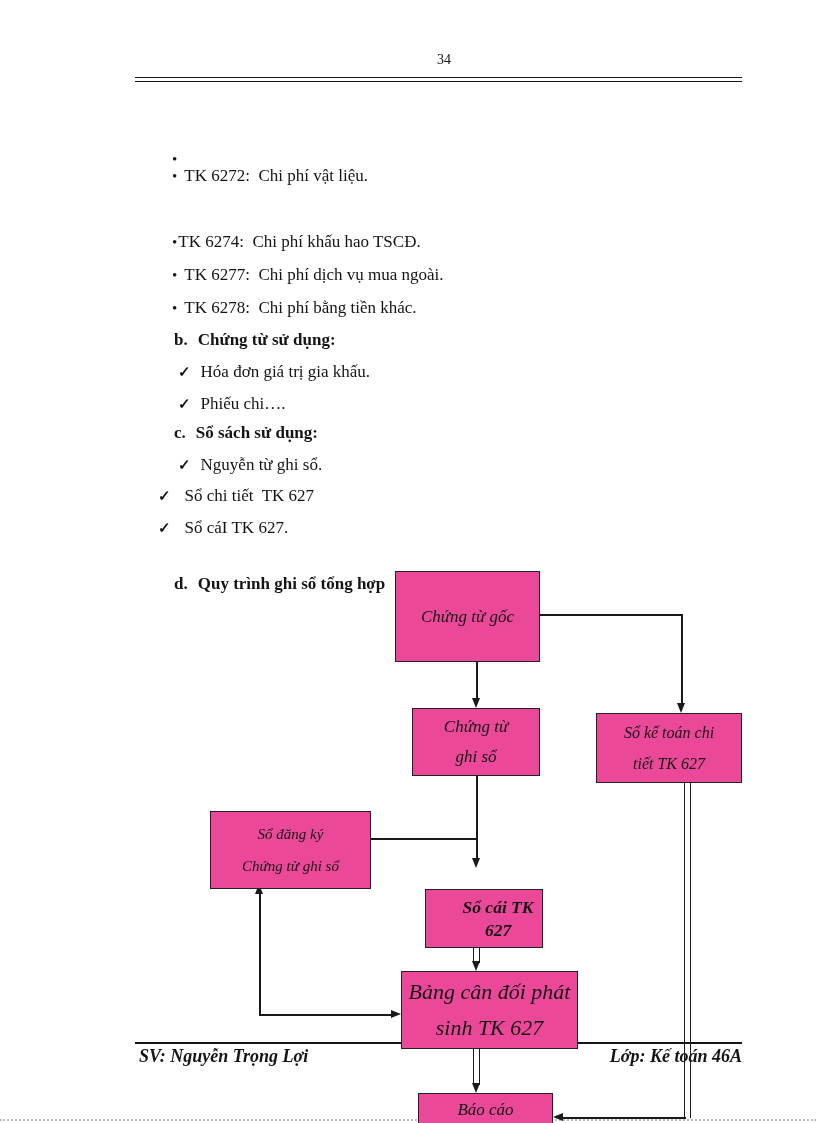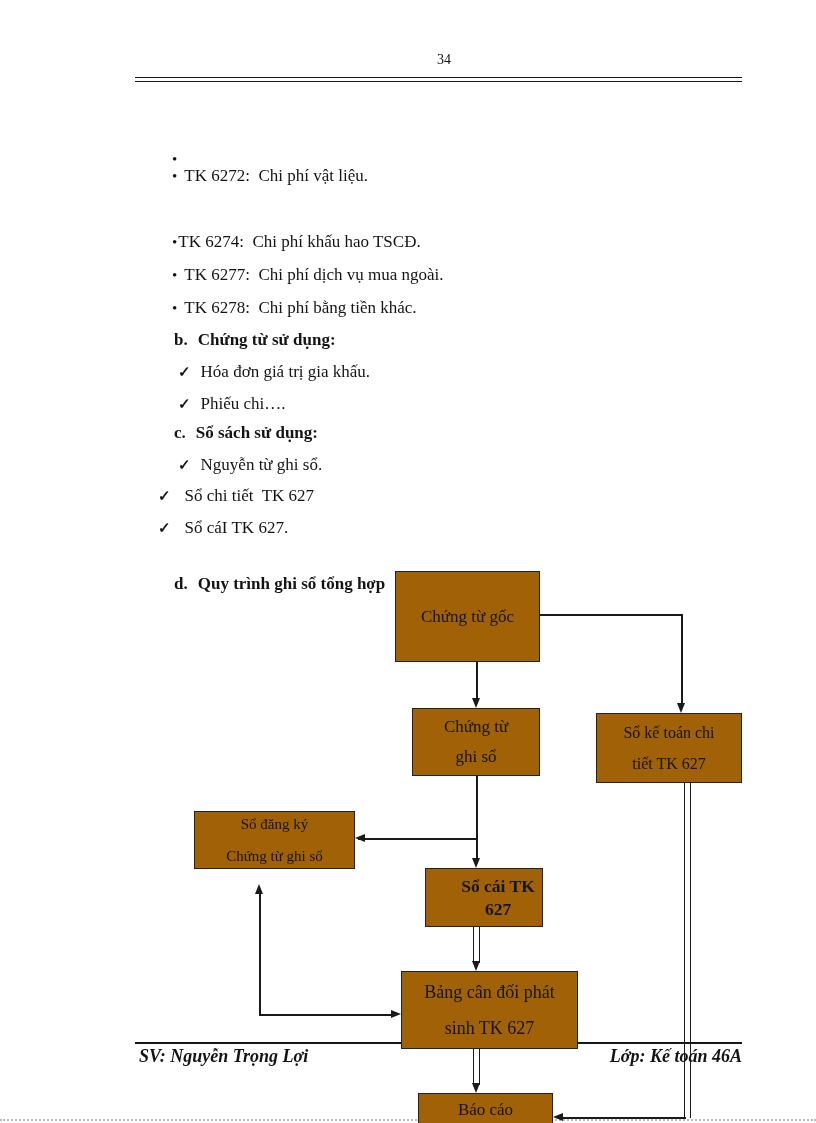--- a/index.html
+++ b/index.html
@@ -36,28 +36,28 @@
   .cn.v{width:1.5px;}
   .cn.h{height:1.5px;}
   .cn.dbl{width:7px;background:transparent;border-left:1.6px solid #1a1a1a;border-right:1.6px solid #1a1a1a;box-sizing:border-box;}
   .ar{position:absolute;width:0;height:0;z-index:2;}
   .ar.down{border-left:4.5px solid transparent;border-right:4.5px solid transparent;border-top:10px solid #1a1a1a;}
   .ar.up{border-left:4.5px solid transparent;border-right:4.5px solid transparent;border-bottom:10px solid #1a1a1a;}
   .ar.left{border-top:4.5px solid transparent;border-bottom:4.5px solid transparent;border-right:10px solid #1a1a1a;}
   .ar.right{border-top:4.5px solid transparent;border-bottom:4.5px solid transparent;border-left:10px solid #1a1a1a;}
 
   
-  .bx{position:absolute;background:#a16207;border:1.5px solid #222;box-sizing:border-box;z-index:3;
-      display:flex;flex-direction:column;justify-content:center;text-align:center;}
+  .bx{position:absolute;background:#ec4899;border:1.5px solid #222;box-sizing:border-box;z-index:3;
+      display:flex;flex-direction:column;justify-content:center;text-align:center;font-style:italic;}
   .b1{left:395px;top:571px;width:145px;height:91px;font-size:17px;}
   .b2{left:412px;top:708px;width:128px;height:68px;font-size:17px;line-height:30px;}
   .b3{left:596px;top:713px;width:146px;height:70px;font-size:16px;line-height:31px;}
-  .b4{left:194px;top:811px;width:161px;height:58px;font-size:15px;line-height:32px;}
-  .b5{left:425px;top:868px;width:118px;height:59px;font-size:17.5px;line-height:23px;font-weight:bold;padding-left:28px;}
-  .b6{left:401px;top:971px;width:177px;height:78px;font-size:18px;line-height:36px;}
+  .b4{left:210px;top:811px;width:161px;height:78px;font-size:15px;line-height:32px;}
+  .b5{left:425px;top:889px;width:118px;height:59px;font-size:17.5px;line-height:23px;font-weight:bold;padding-left:28px;}
+  .b6{left:401px;top:971px;width:177px;height:78px;font-size:22px;line-height:36px;}
   .b7{left:418px;top:1093px;width:135px;height:42px;font-size:17px;justify-content:flex-start;padding-top:6px;}
 
   .bottom-dots{position:absolute;left:0;top:1119px;width:816px;height:2px;border-top:2px dotted #bdbdbd;z-index:0;}
 </style>
 </head>
 <body>
 
 <div class="page">
 
   <div class="hdr-page">34</div>

